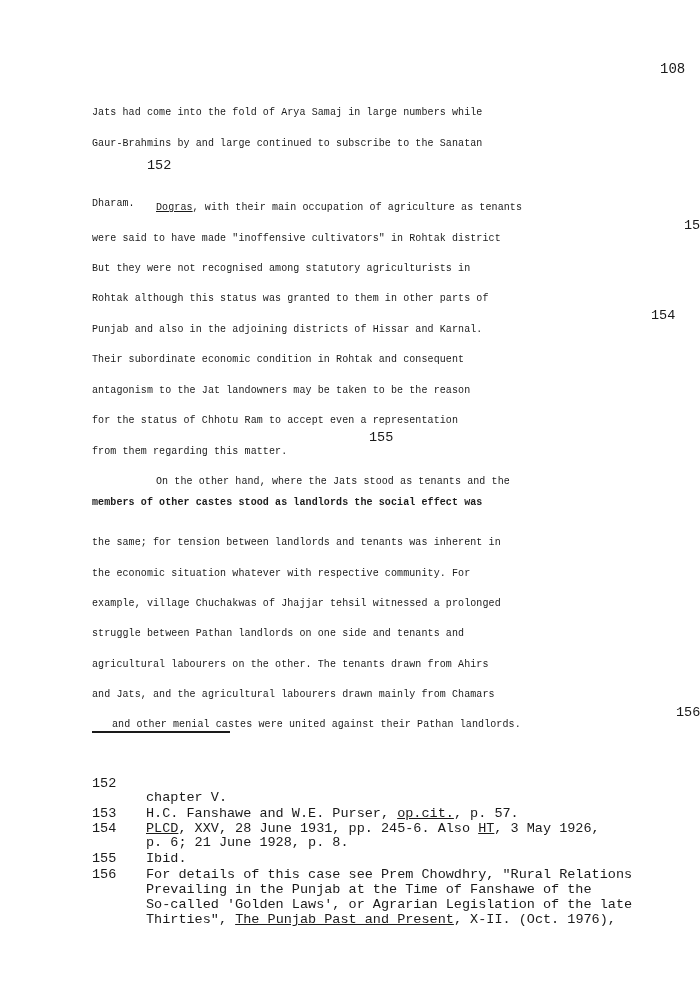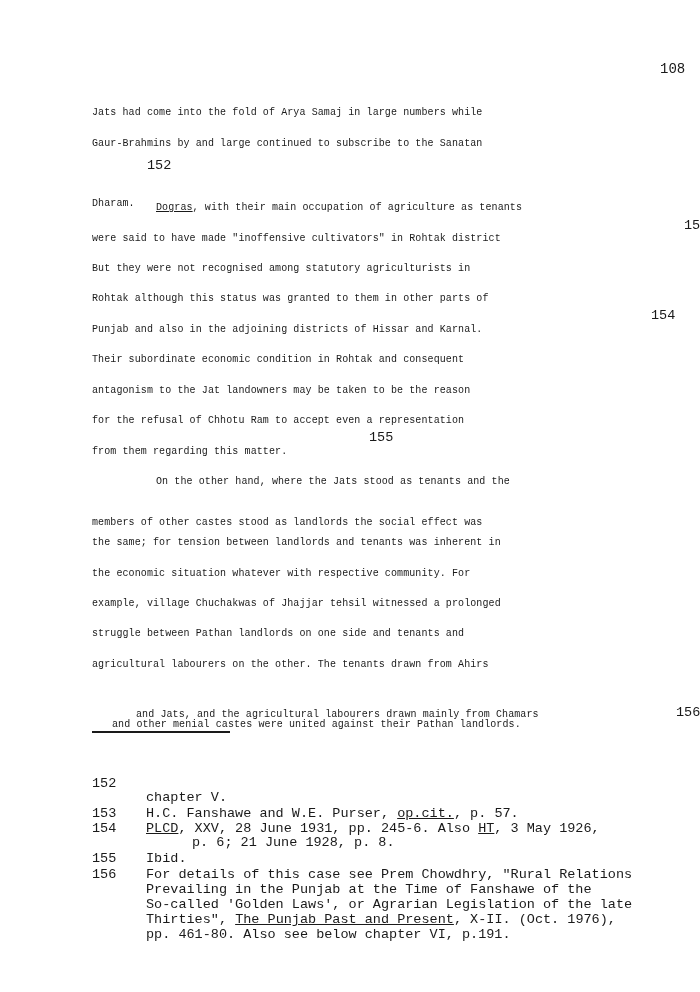--- a/index.html
+++ b/index.html
@@ -50,50 +50,49 @@
 
   <div class="line" style="top:202px; left:156px;"><span class="u">Dogras</span><span>, with their main occupation of agriculture as tenants</span></div>
   <div class="sup" style="left:684px; top:218px;">153</div>
   <div class="line" style="top:233px;">were said to have made "inoffensive cultivators" in Rohtak district</div>
   <div class="line" style="top:263px;">But they were not recognised among statutory agriculturists in</div>
   <div class="line" style="top:293px;">Rohtak although this status was granted to them in other parts of</div>
   <div class="sup" style="left:651px; top:308px;">154</div>
   <div class="line" style="top:324px;">Punjab and also in the adjoining districts of Hissar and Karnal.</div>
   <div class="line" style="top:354px;">Their subordinate economic condition in Rohtak and consequent</div>
   <div class="line" style="top:385px;">antagonism to the Jat landowners may be taken to be the reason</div>
-  <div class="line" style="top:415px;">for the refusal of Chhotu Ram to accept even a representation</div>
+  <div class="line" style="top:415px;">for the status of Chhotu Ram to accept even a representation</div>
   <div class="sup" style="left:369px; top:430px;">155</div>
   <div class="line" style="top:446px;">from them regarding this matter.</div>
 
   <div class="line" style="top:476px; left:156px;">On the other hand, where the Jats stood as tenants and the</div>
-  <div class="line" style="top:517px;">members of other castes stood as landlords the social effect was</div>
+  <div class="line" style="top:497px;font-weight:bold;">members of other castes stood as landlords the social effect was</div>
   <div class="line" style="top:537px;">the same; for tension between landlords and tenants was inherent in</div>
   <div class="line" style="top:568px;">the economic situation whatever with respective community.  For</div>
   <div class="line" style="top:598px;">example, village Chuchakwas of Jhajjar tehsil witnessed a prolonged</div>
   <div class="line" style="top:628px;">struggle between Pathan landlords on one side and tenants and</div>
   <div class="line" style="top:659px;">agricultural labourers on the other.  The tenants drawn from Ahirs</div>
-  <div class="line" style="top:709px;margin-left:44px;">and Jats, and the agricultural labourers drawn mainly from Chamars</div>
+  <div class="line" style="top:689px;">and Jats, and the agricultural labourers drawn mainly from Chamars</div>
   <div class="sup" style="left:676px; top:705px;">156</div>
   <div class="line" style="top:719px;margin-left:20px;">and other menial castes were united against their Pathan landlords.</div>
 
   <div class="rule"></div>
 
   <div class="fn-num" style="top:776px;">152</div>
   <div class="fn-line" style="top:791px;">chapter V.</div>
 
   <div class="fn-num" style="top:806px;">153</div>
   <div class="fn-line" style="top:807px;"><span>H.C. Fanshawe and W.E. Purser, </span><span class="u">op.cit.</span><span>, p. 57.</span></div>
 
   <div class="fn-num" style="top:821px;">154</div>
   <div class="fn-line" style="top:822px;"><span class="u">PLCD</span><span>, XXV, 28 June 1931, pp. 245-6.  Also </span><span class="u">HT</span><span>, 3 May 1926,</span></div>
-  <div class="fn-line" style="top:836px;margin-left:46px;">p. 6; 21 June 1928, p. 8.</div>
+  <div class="fn-line" style="top:836px;">p. 6; 21 June 1928, p. 8.</div>
 
   <div class="fn-num" style="top:851px;">155</div>
   <div class="fn-line" style="top:852px;">Ibid.</div>
 
   <div class="fn-num" style="top:867px;">156</div>
   <div class="fn-line" style="top:868px;">For details of this case see Prem Chowdhry, "Rural Relations</div>
   <div class="fn-line" style="top:883px;">Prevailing in the Punjab at the Time of Fanshawe of the</div>
   <div class="fn-line" style="top:898px;">So-called 'Golden Laws', or Agrarian Legislation of the late</div>
   <div class="fn-line" style="top:913px;"><span>Thirties", </span><span class="u">The Punjab Past and Present</span><span>, X-II. (Oct. 1976),</span></div>
-  <div class="fn-line" style="top:928px;">pp. 461-80.  Also see below chapter VI, p.191.</div>
 
 </div>
 
 </body></html>

